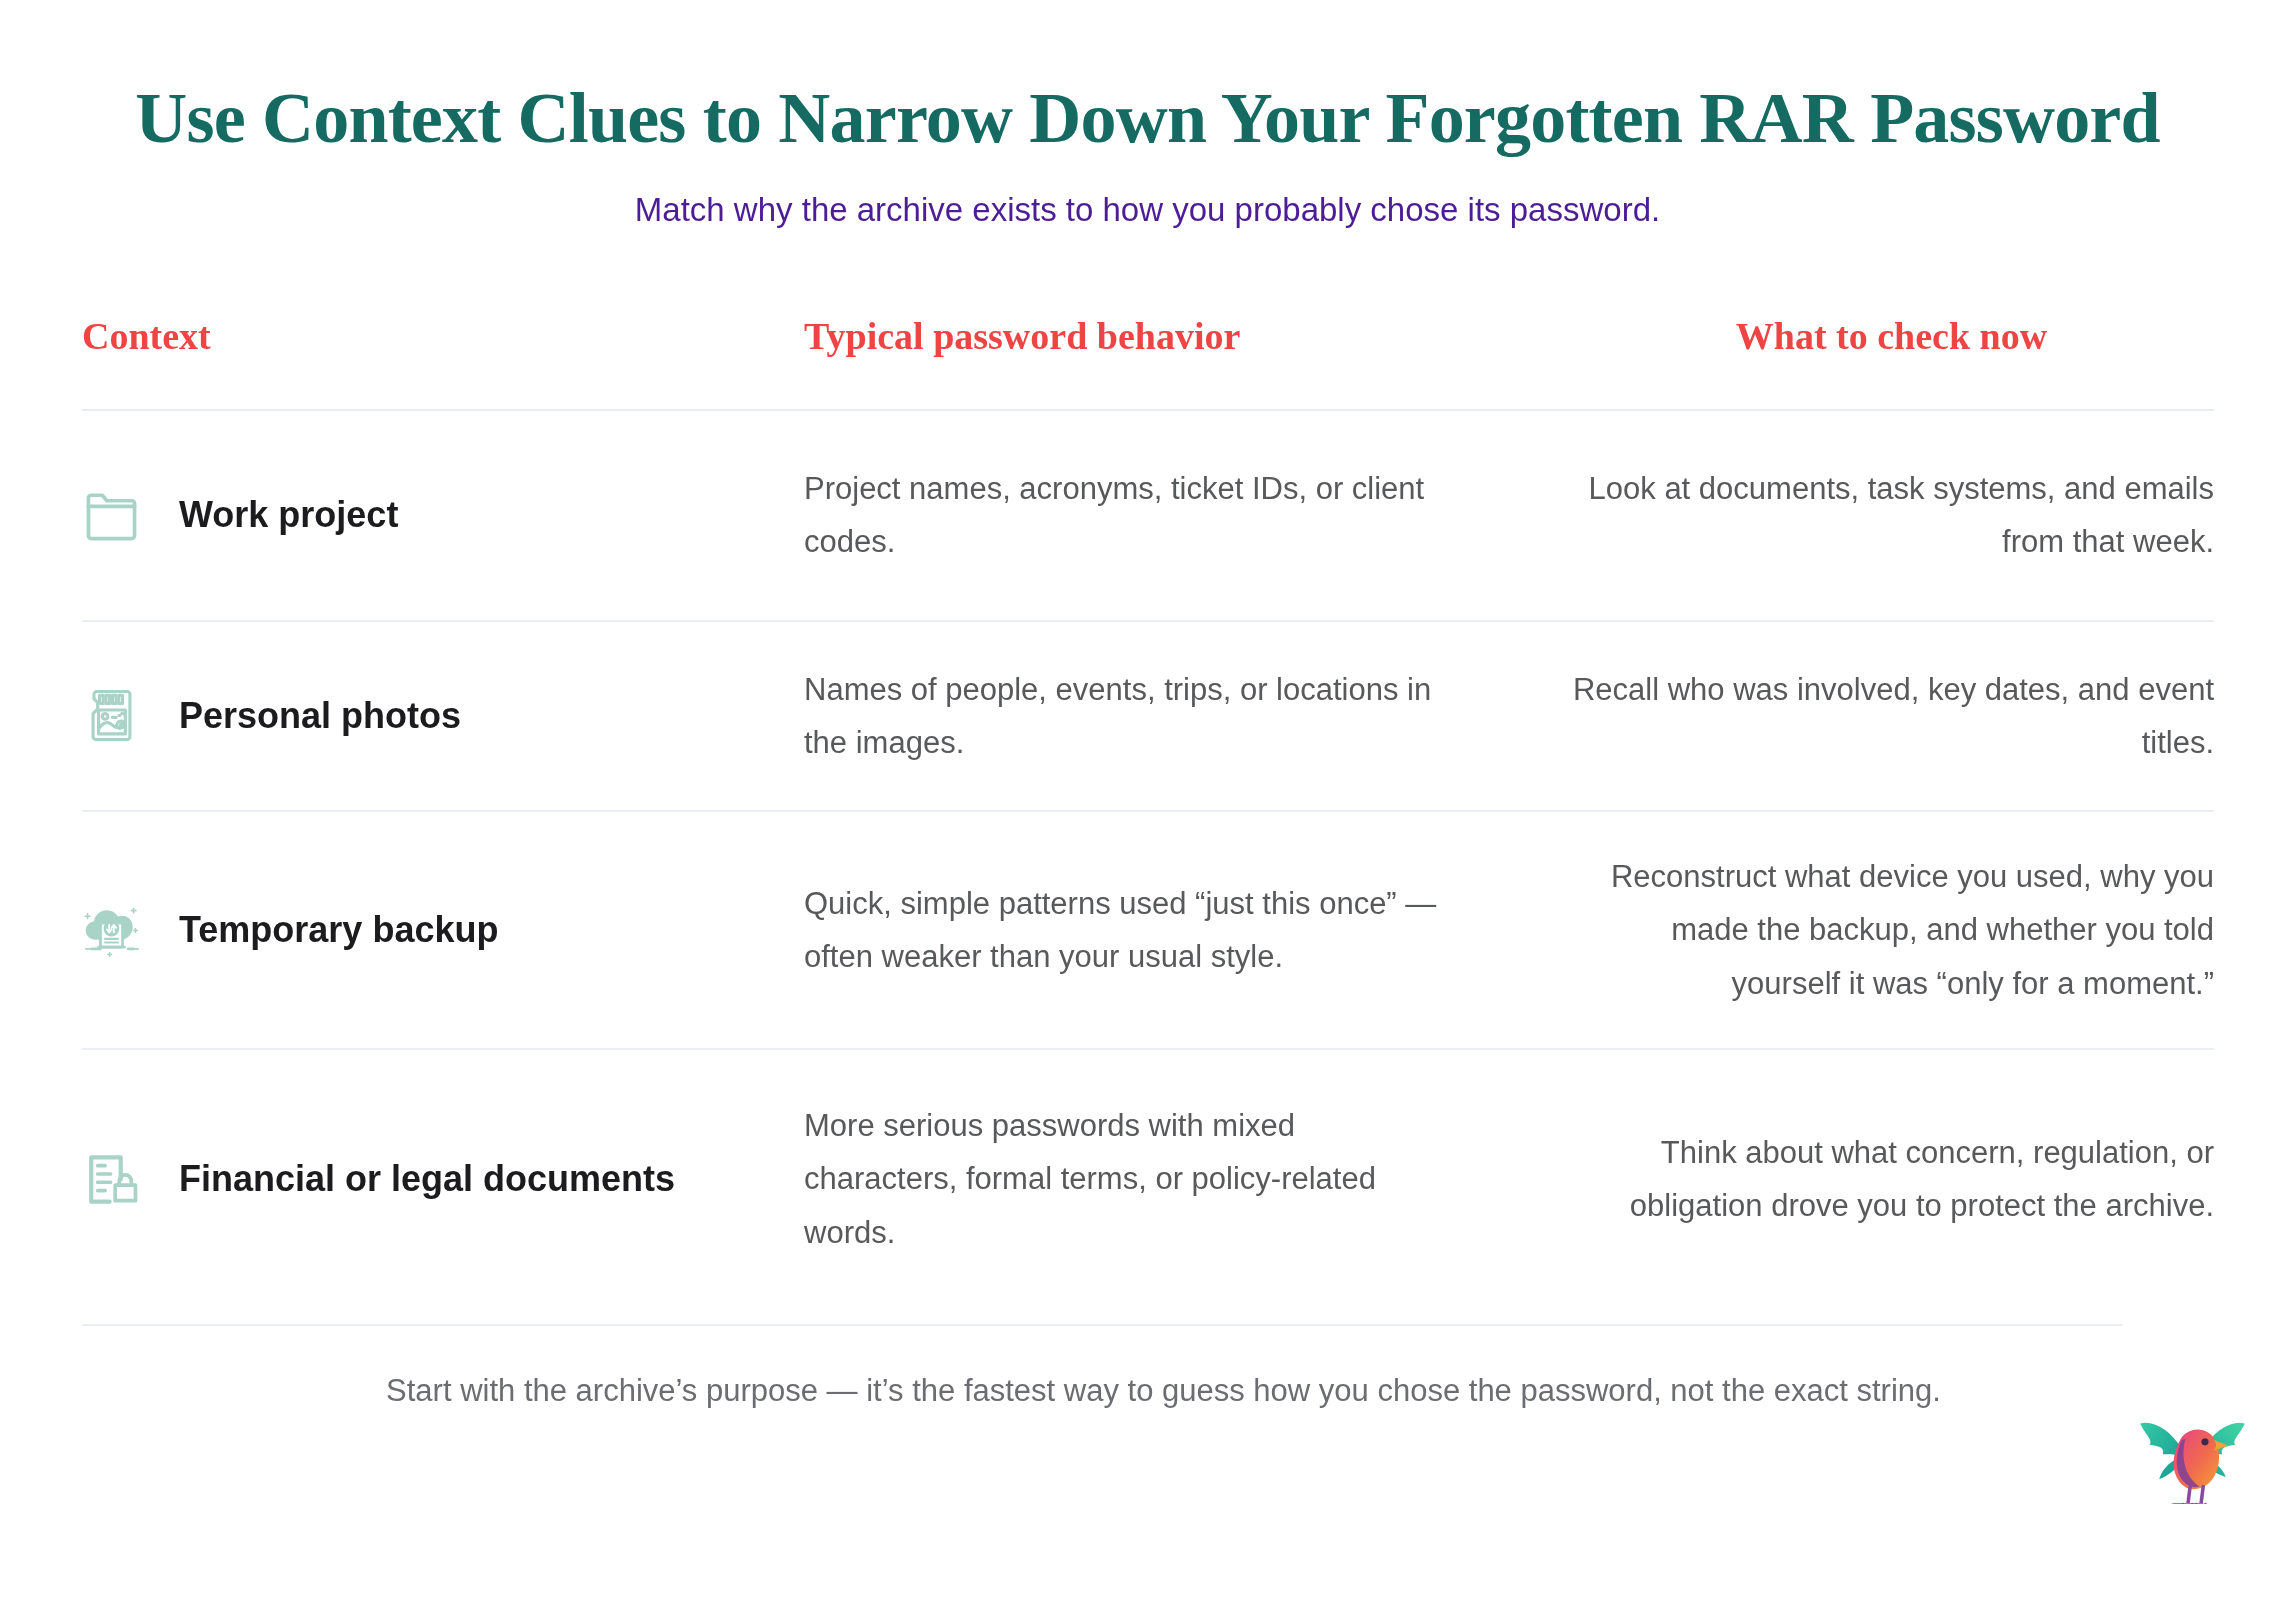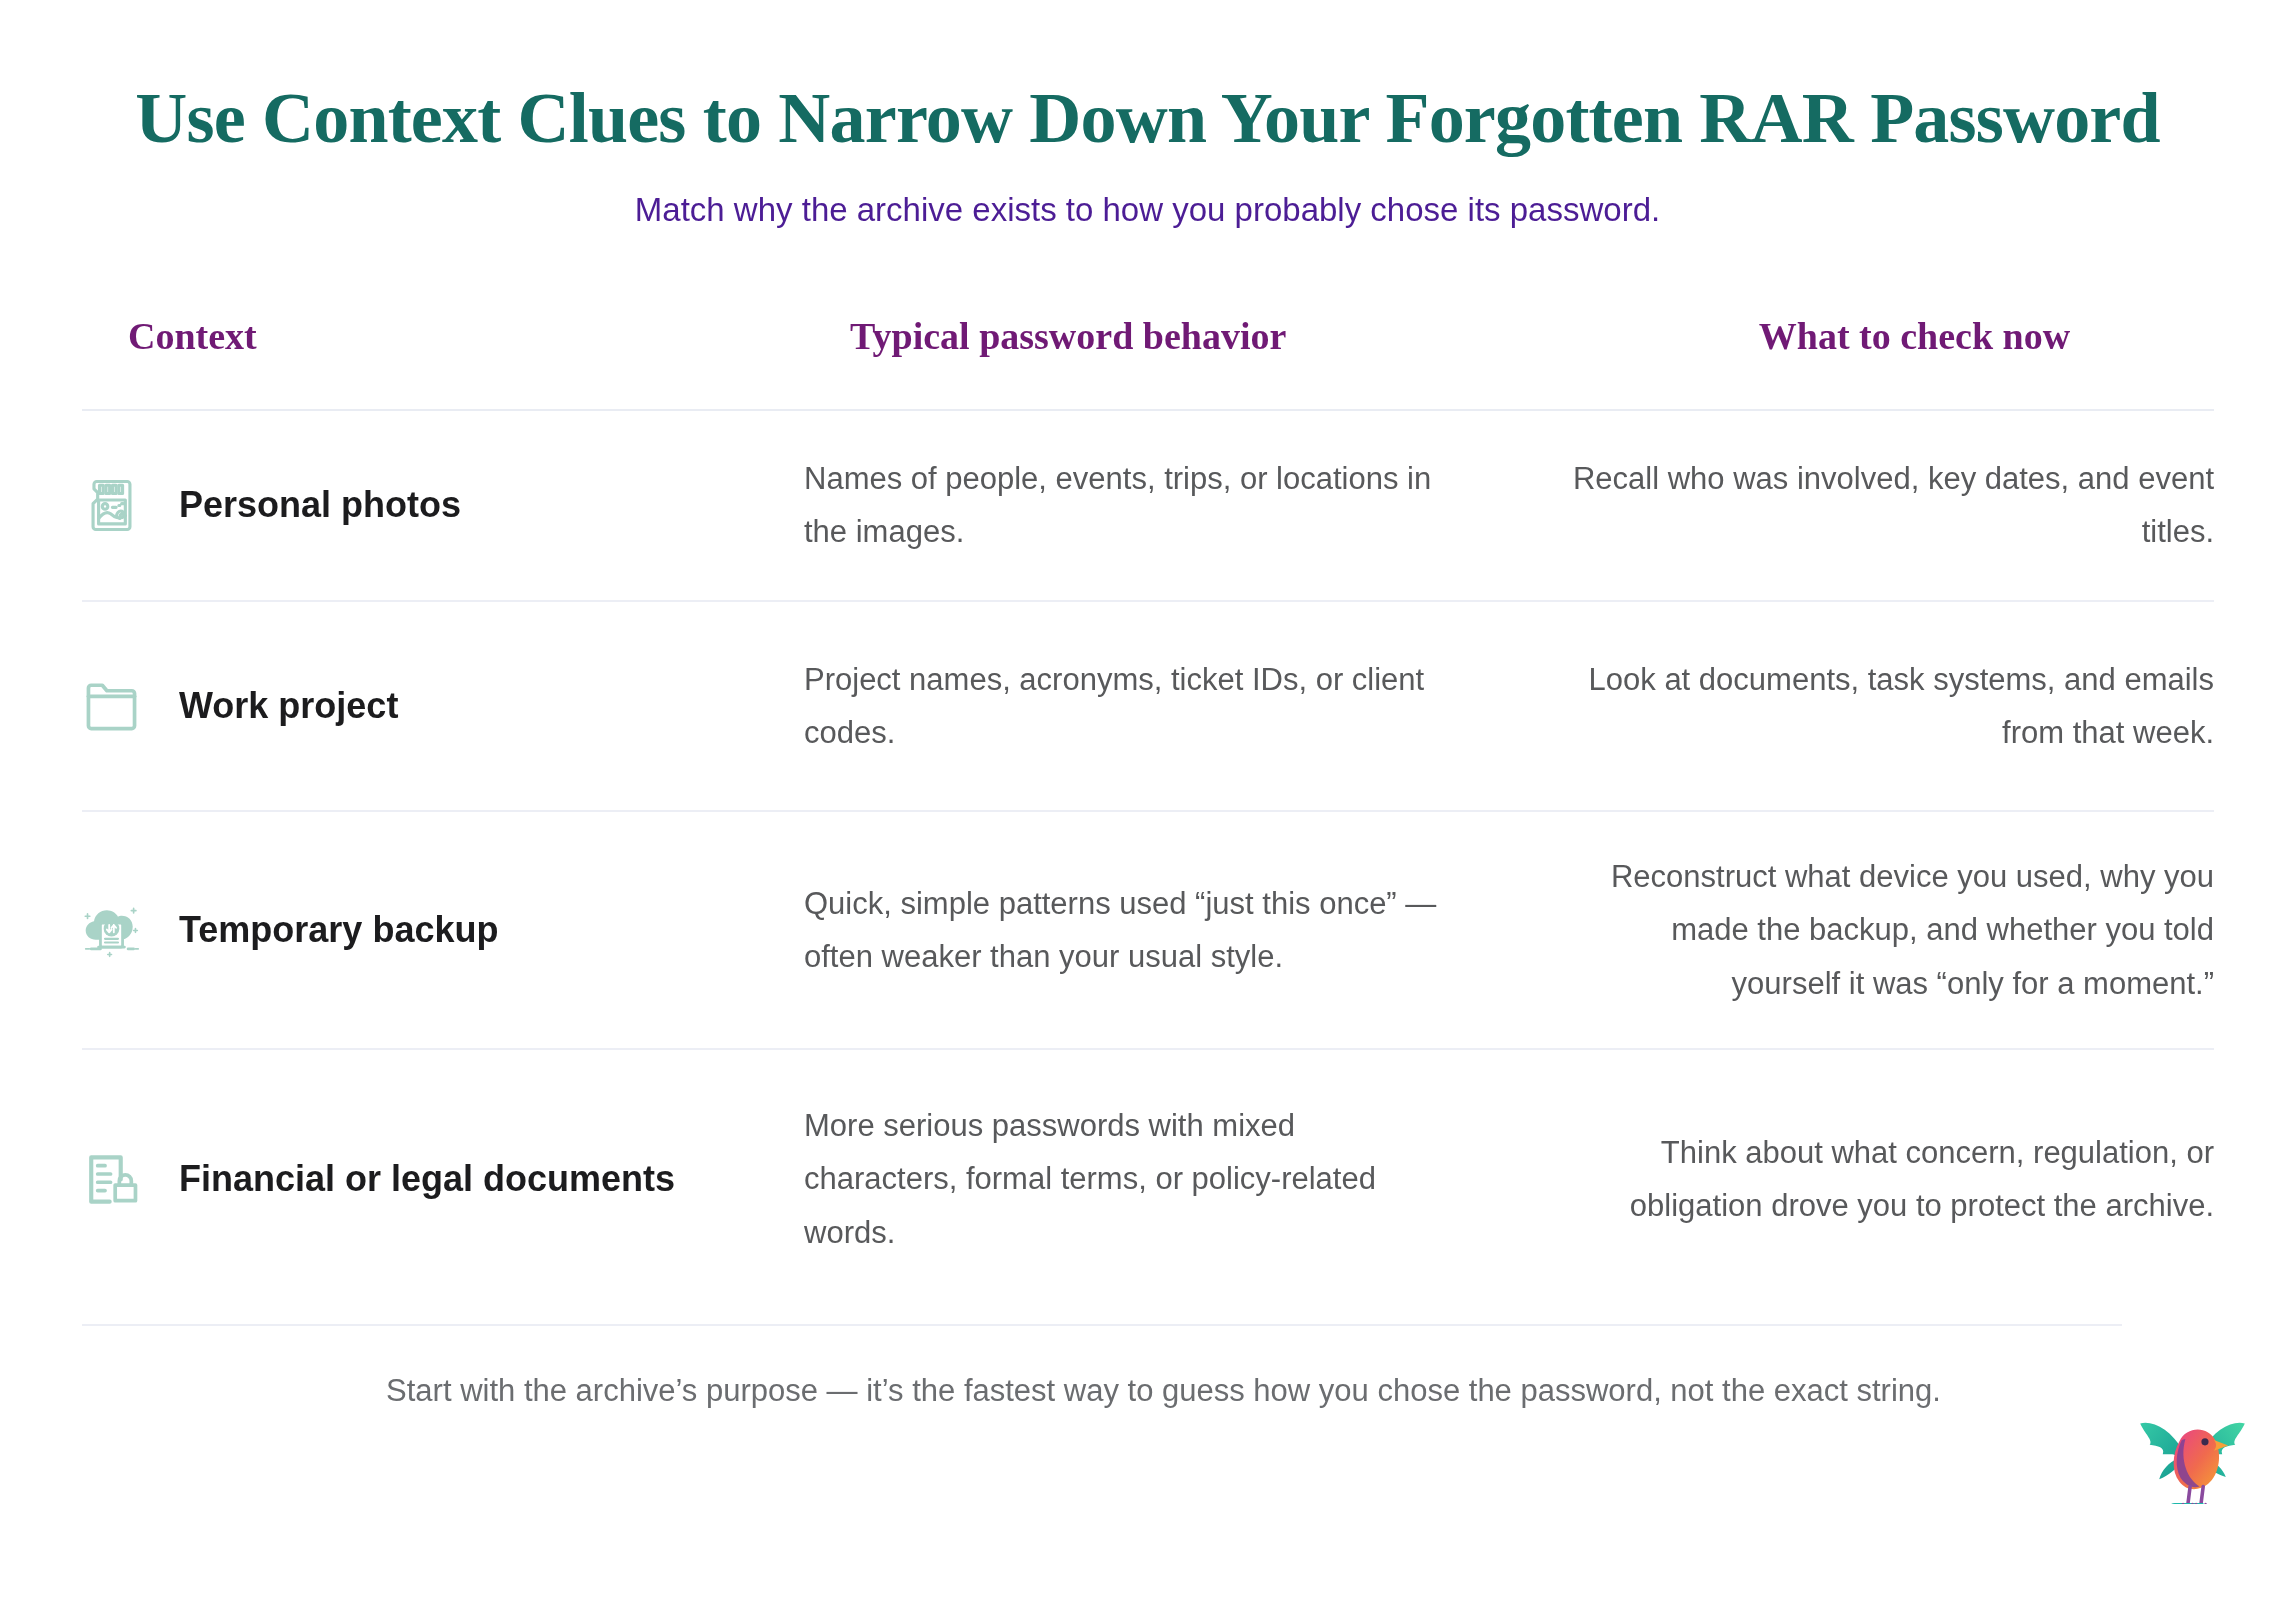--- a/index.html
+++ b/index.html
@@ -42,22 +42,21 @@
   .thead {
     display: grid;
     grid-template-columns: 722px 765px 645px;
     padding-bottom: 51px;
     border-bottom: 2.4px solid #e9ecf3;
   }
   .th {
     font-family: "Liberation Serif", "DejaVu Serif", serif;
     font-weight: 700;
     font-size: 38px;
-    color: #701a75;
-    margin-left: 46px;
+    color: #ef4444;
   }
   .th-behavior { text-align: left; }
   .th-check { text-align: center; }
 
   .row {
     display: grid;
     grid-template-columns: 722px 765px 645px;
     align-items: center;
     border-bottom: 2.4px solid #eceef5;
   }
@@ -132,20 +131,34 @@
 
   <h1 class="page-title">Use Context Clues to Narrow Down Your Forgotten RAR Password</h1>
   <p class="page-subtitle">Match why the archive exists to how you probably chose its password.</p>
 
   <div class="table">
 
     <div class="thead">
       <div class="th th-context">Context</div>
       <div class="th th-behavior">Typical password behavior</div>
       <div class="th th-check">What to check now</div>
+    </div>
+
+    <div class="row row-1">
+      <div class="context-cell">
+        <span class="icon">
+          <svg viewBox="0 0 64 64" fill="none" stroke="#a9d3c7" stroke-width="4" stroke-linejoin="round" stroke-linecap="round">
+            <path d="M7 54 V13 a3 3 0 0 1 3 -3 h12 l5 6 h27 a3 3 0 0 1 3 3 v35 a3 3 0 0 1 -3 3 H10 a3 3 0 0 1 -3 -3 Z"></path>
+            <line x1="7" y1="22" x2="57" y2="22"></line>
+          </svg>
+        </span>
+        <span class="context-label">Work project</span>
+      </div>
+      <div class="behavior-cell">Project names, acronyms, ticket IDs, or client codes.</div>
+      <div class="check-cell">Look at documents, task systems, and emails from that week.</div>
     </div>
 
     <div class="row row-2">
       <div class="context-cell">
         <span class="icon">
           <svg viewBox="0 0 64 64" fill="none" stroke="#a9d3c7" stroke-width="3.4" stroke-linejoin="round" stroke-linecap="round">
             <path d="M16 6 h33 a3 3 0 0 1 3 3 v46 a3 3 0 0 1 -3 3 H15 a3 3 0 0 1 -3 -3 V30 l5 -5 v-7 l-4 -4 v-5 a3 3 0 0 1 3 -3 Z"></path>
             <rect x="19" y="10" width="4" height="9"></rect>
             <rect x="26" y="10" width="4" height="9"></rect>
             <rect x="33" y="10" width="4" height="9"></rect>
@@ -154,34 +167,20 @@
             <circle cx="25" cy="33" r="3"></circle>
             <path d="M33 34 h4 M40 32 h1 M43 30 h2"></path>
             <path d="M18 46 c5 -6 9 -8 13 -5 l4 3 c4 2 8 2 12 -1"></path>
             <path d="M37 44 c1 -4 3 -6 5 -6 2 0 3 2 3 4 M41 46 c0 -3 1 -5 3 -5"></path>
           </svg>
         </span>
         <span class="context-label">Personal photos</span>
       </div>
       <div class="behavior-cell">Names of people, events, trips, or locations in the images.</div>
       <div class="check-cell">Recall who was involved, key dates, and event titles.</div>
-    </div>
-
-    <div class="row row-1">
-      <div class="context-cell">
-        <span class="icon">
-          <svg viewBox="0 0 64 64" fill="none" stroke="#a9d3c7" stroke-width="4" stroke-linejoin="round" stroke-linecap="round">
-            <path d="M7 54 V13 a3 3 0 0 1 3 -3 h12 l5 6 h27 a3 3 0 0 1 3 3 v35 a3 3 0 0 1 -3 3 H10 a3 3 0 0 1 -3 -3 Z"></path>
-            <line x1="7" y1="22" x2="57" y2="22"></line>
-          </svg>
-        </span>
-        <span class="context-label">Work project</span>
-      </div>
-      <div class="behavior-cell">Project names, acronyms, ticket IDs, or client codes.</div>
-      <div class="check-cell">Look at documents, task systems, and emails from that week.</div>
     </div>
 
     <div class="row row-3">
       <div class="context-cell">
         <span class="icon">
           <svg viewBox="0 0 64 64">
             <path fill="#a9d3c7" d="M15 42 c-6 0 -11 -4 -11 -10 0 -5 4 -9 9 -10 1 -7 7 -12 14 -12 5 0 10 3 12 7 1 -0.5 3 -1 4 -1 7 0 12 5 12 12 0 8 -6 14 -13 14 Z"></path>
             <rect x="20" y="24" width="24" height="26" rx="2" fill="#ffffff" stroke="#a9d3c7" stroke-width="3"></rect>
             <circle cx="32" cy="30" r="8.5" fill="#a9d3c7"></circle>
             <path d="M29.5 26 v8 M29.5 34 l-2.5 -3 M29.5 34 l2.5 -3 M34.5 34 v-8 M34.5 26 l-2.5 3 M34.5 26 l2.5 3" stroke="#ffffff" stroke-width="2" fill="none" stroke-linecap="round"></path>

